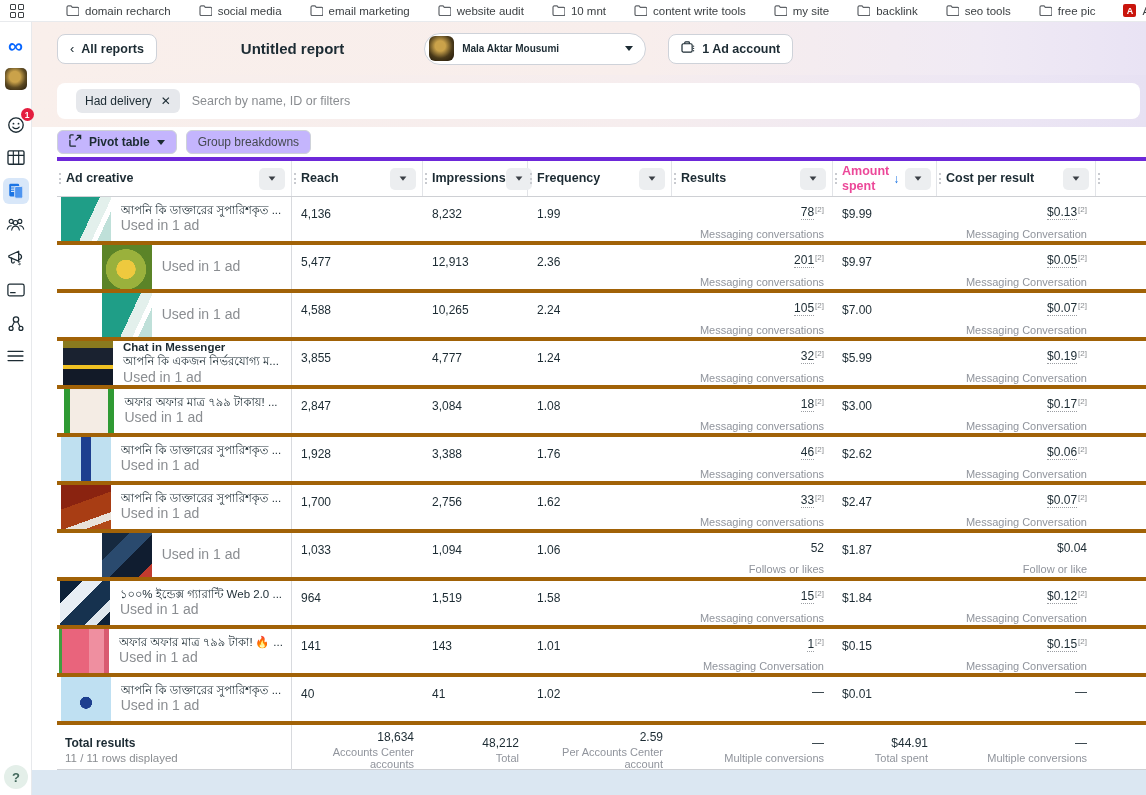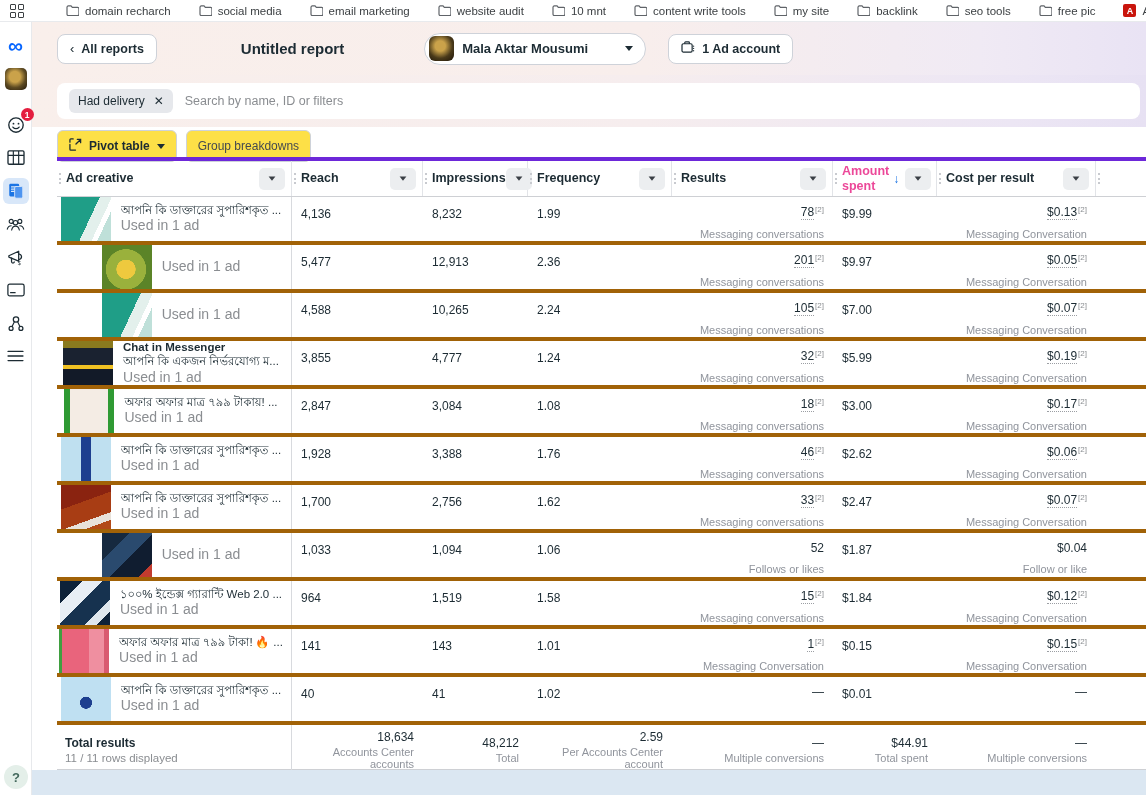--- a/index.html
+++ b/index.html
@@ -37,35 +37,35 @@
   .hdr { height:53px; background:linear-gradient(90deg,#f9efeb 0%,#f8eeec 55%,#f0eaf4 85%,#e9e3f4 100%);
     display:flex; align-items:center; padding:0 12px 0 25px; gap:10px; }
   .btn-white { background:#fff; border:1px solid #ced2d9; border-radius:8px; height:30px; display:flex;
     align-items:center; gap:7px; padding:0 12px; font-size:12.5px; font-weight:bold; color:#1c2b33; cursor:pointer; }
   .chev { font-size:13px; color:#1c2b33; font-weight:normal; }
   .report-title { font-size:15px; font-weight:bold; margin:0 70px 0 60px;padding-left:14px; }
   .acct-pill { background:#fff; border:1px solid #ced2d9; border-radius:18px; height:32px; width:222px;
     display:flex; align-items:center; gap:8px; padding:0 12px 0 4px; cursor:pointer; }
   .acct-av { width:25px; height:25px; border-radius:6px;
     background:radial-gradient(circle at 45% 40%, #caa24a 0 25%, #4a3a1a 60%, #1c1408 100%); }
-  .acct-name { font-size:13px; font-weight:bold; flex:1; }
+  .acct-name { font-size:10px; font-weight:bold; flex:1; }
   .caret-down { width:0; height:0; border-left:4.5px solid transparent; border-right:4.5px solid transparent; border-top:5.5px solid #1c2b33; }
   .adacct-gap { margin-left:12px; }
 
   
   .filterband { height:52px; background:linear-gradient(90deg,#f9efeb 0%,#f6edee 55%,#ece6f4 88%,#e7e1f3 100%);
     display:flex; align-items:center; padding:0 6px 0 25px; }
-  .searchbar { background:#fff; border-radius:8px; height:36px; flex:1; display:flex; align-items:center; padding:0 12px 0 12px; gap:12px; }
+  .searchbar { background:#fff; border-radius:8px; height:36px; flex:1; display:flex; align-items:center; padding:0 12px 0 19px; gap:12px; }
   .chip { background:#e6e8ec; border-radius:6px; height:24px; display:flex; align-items:center; gap:9px; padding:0 9px; font-size:12px; color:#1c2b33; cursor:pointer; }
   .chip-x { font-size:12px; font-weight:bold; cursor:pointer; }
   .search-ph { font-size:12.5px; color:#8a8d91; flex:1; }
 
   
   .toolbar { height:30px; background:#fff; display:flex; align-items:flex-start; gap:9px; padding:3px 0 0 25px; }
-  .tool-btn { background:#fde047; border:1px solid #ced2d9; border-radius:6px; height:32px; display:flex; align-items:center; gap:7px; padding:0 11px; font-size:12px; font-weight:bold; color:#1c2b33; cursor:pointer; }
+  .tool-btn { background:#c4b5fd; border:1px solid #ced2d9; border-radius:6px; height:24px; display:flex; align-items:center; gap:7px; padding:0 11px; font-size:12px; font-weight:bold; color:#1c2b33; cursor:pointer; }
   .caret-sm { width:0; height:0; border-left:4px solid transparent; border-right:4px solid transparent; border-top:5px solid #1c2b33; }
 
   
   .table-wrap { margin-left:25px; width:1089px; }
   .grid-cols { display:grid; grid-template-columns:235px 131px 105px 144px 161px 104px 159px 50px; }
   .thead { border-top:4px solid #6d28d9; border-bottom:1px solid #ced0d4; height:40px; }
   .th { display:flex; align-items:center; justify-content:space-between; padding:0 6px 0 9px; border-right:1px solid #e2e4e8; position:relative; }
   .th:before { content:""; position:absolute; left:2px; top:12px; bottom:12px; border-left:2px dotted #c8cacf; }
   .th-label { font-size:12.5px; font-weight:bold; color:#1c2b33; line-height:1.15; }
   .th-label.sorted { color:#ec4899; }

